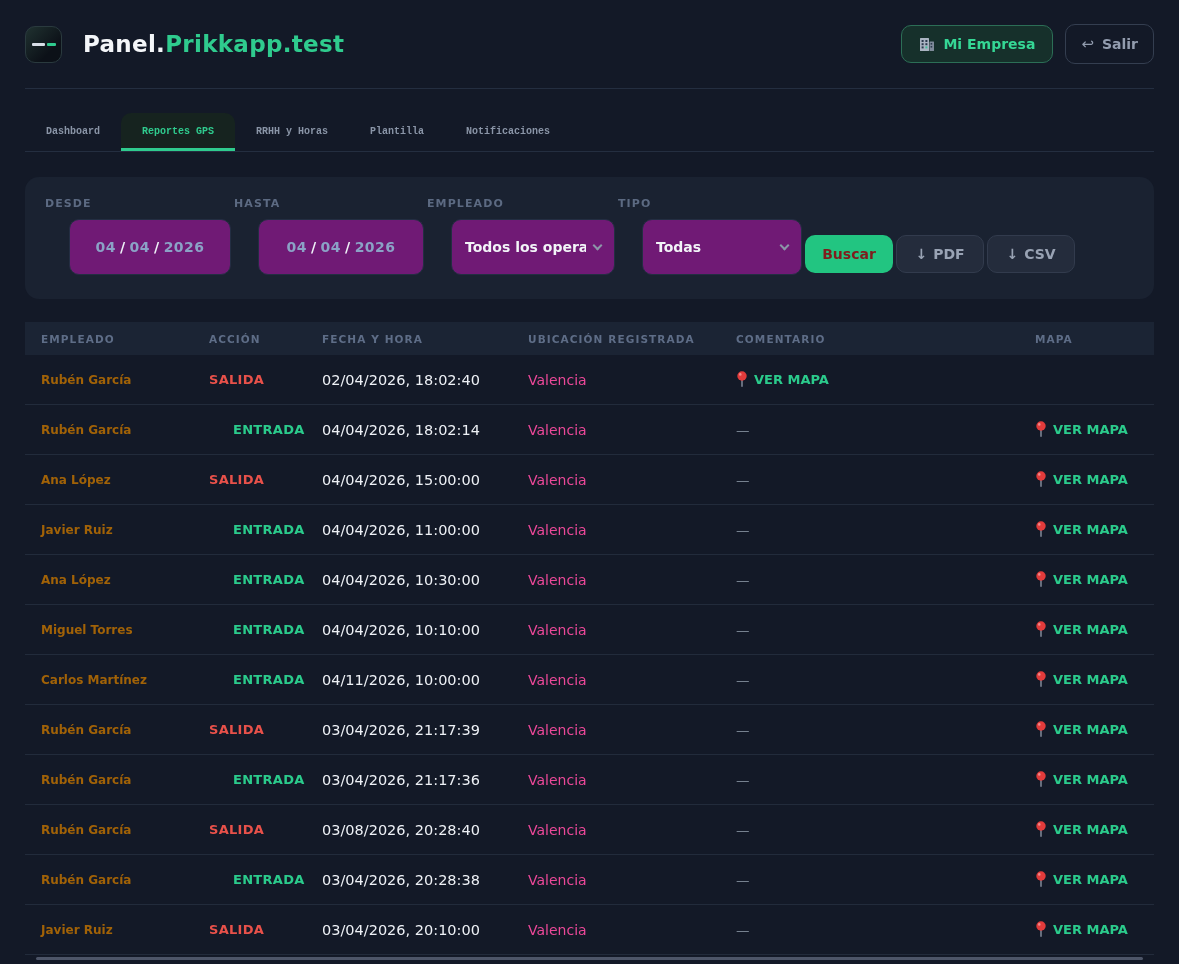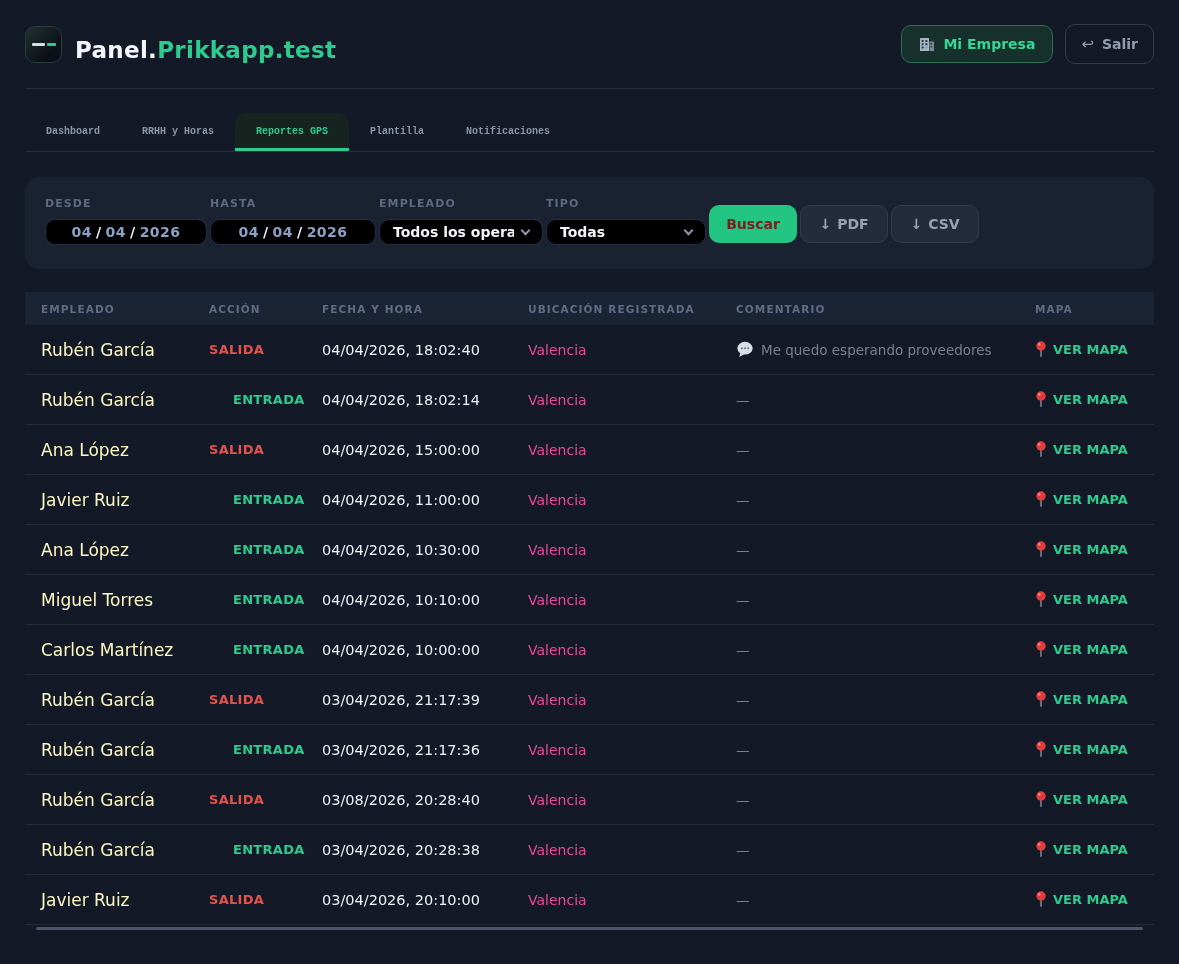--- a/index.html
+++ b/index.html
@@ -9,21 +9,21 @@
     font-family:"DejaVu Sans", sans-serif;
     background:#131927; color:#eef1f6;
   }
   .container { padding:0 25px; }
 
   
   .topbar {
     height:89px; display:flex; align-items:center; justify-content:space-between;
     border-bottom:1px solid #242e40;
   }
-  .brand { display:flex; align-items:flex-end; gap:13px; }
+  .brand { display:flex; align-items:center; gap:21px; }
   .logo {
     width:37px; height:37px; border-radius:10px;
     background:linear-gradient(135deg,#203230 0%,#0c1118 70%);
     border:1px solid #2a3a3e;
     display:flex; align-items:center; justify-content:center; gap:2px;
   }
   .logo .bar-w { width:13px; height:3px; background:#d7dde6; border-radius:1px; }
   .logo .bar-g { width:9px; height:3px; background:#2fcb8e; border-radius:1px; }
   .title { font-size:23px; font-weight:bold; letter-spacing:.3px; }
   .title .t-primary { color:#f4f6f9; }
@@ -66,23 +66,23 @@
   .filter-panel {
     margin:25px 25px 0; padding:20px 20px 24px;
     background:#1a2231; border-radius:14px;
     display:flex; gap:3px; align-items:flex-end;
   }
   .fgroup { display:flex; flex-direction:column; gap:9px; }
   .flabel {
     font-size:11px; font-weight:bold; letter-spacing:1.1px; color:#5c6a82;
   }
   .control {
-    height:26px; background:#000000; border:1px solid #232e42;
+    height:56px; background:#701a75; border:1px solid #232e42;
     border-radius:10px; display:flex; align-items:center;
-    font-size:14px; font-weight:bold; color:#f2f4f8; cursor:pointer;
+    font-size:14px; font-weight:bold; color:#f2f4f8; cursor:pointer;margin-left:24px;
   }
   .date-input { width:162px; justify-content:center; gap:4px; letter-spacing:.5px; }
   .date-input .num { color:#8ba2c6; font-weight:bold; }
   .date-input .sep { color:#eef2f8; }
   .select { justify-content:space-between; padding:0 13px; }
   .select .sel-val { overflow:hidden; white-space:nowrap; }
   .chev {
     flex:0 0 auto; width:7px; height:7px; margin-left:8px; margin-top:-4px;
     border-right:2px solid #8b96a8; border-bottom:2px solid #8b96a8;
     transform:rotate(45deg);
@@ -104,21 +104,21 @@
     height:33px; background:#1b2434;
     display:grid; grid-template-columns:168px 113px 206px 208px 299px 1fr;
     align-items:center; padding:0 16px;
     font-size:10.5px; font-weight:bold; letter-spacing:1.1px; color:#5e6d87;
   }
   .trow {
     height:50px; display:grid; grid-template-columns:168px 113px 206px 208px 299px 1fr;
     align-items:center; padding:0 16px;
     border-bottom:1px solid #222b3b;
   }
-  .c-emp  { font-size:17px; font-weight:normal; color:#fef9c3; }
+  .c-emp  { font-size:12px; font-weight:bold; color:#a16207; }
   .c-act  { font-size:13px; font-weight:bold; letter-spacing:.3px; }
   .c-act.salida  { color:#e8514a; }
   .c-act.entrada { color:#2bcb8c;margin-left:24px; }
   .c-fecha { font-size:14.5px; color:#eef1f6; }
   .c-ubi   { font-size:14px; color:#ec4899; }
   .c-com   { font-size:13.5px; color:#76818f; display:flex; align-items:center; gap:7px; }
   .c-mapa  { display:flex; align-items:center; gap:6px;
              font-size:13px; font-weight:bold; color:#2bcb8c; cursor:pointer; }
   .hscrollbar {
     height:3px; background:#4d5568; border-radius:3px;
@@ -162,22 +162,22 @@
       <button class="btn btn-logout">
         <span class="ret">↩</span>
         <span>Salir</span>
       </button>
     </div>
   </header>
 
   <div class="tabs-wrap">
     <nav class="tabs" id="tabs">
         <div class="tab">Dashboard</div>
+        <div class="tab active">Reportes GPS</div>
         <div class="tab">RRHH y Horas</div>
-        <div class="tab active">Reportes GPS</div>
         <div class="tab">Plantilla</div>
         <div class="tab">Notificaciones</div>
       </nav>
   </div>
 </div>
 
 <section class="filter-panel">
   <div class="fgroup">
     <span class="flabel">DESDE</span>
     <div class="control date-input">
@@ -230,34 +230,22 @@
       <span>ACCIÓN</span>
       <span>FECHA Y HORA</span>
       <span>UBICACIÓN REGISTRADA</span>
       <span>COMENTARIO</span>
       <span>MAPA</span>
     </div>
     <div id="tbody">
   <div class="trow">
     <span class="c-emp">Rubén García</span>
     <span class="c-act salida">SALIDA</span>
-    <span class="c-fecha">04/04/2026, 18:02:40</span>
-    <span class="c-ubi">Valencia</span>
-    <span class="c-com">
-      <span>
-        <svg width="18" height="17" viewBox="0 0 18 17">
-          <ellipse cx="9" cy="7.2" rx="7.6" ry="6.4" fill="#d9dfe8"></ellipse>
-          <path d="M4.5 11.5 L3.2 16 L8.2 13.2 Z" fill="#d9dfe8"></path>
-          <circle cx="5.9" cy="7.2" r="1" fill="#6b7687"></circle>
-          <circle cx="9" cy="7.2" r="1" fill="#6b7687"></circle>
-          <circle cx="12.1" cy="7.2" r="1" fill="#6b7687"></circle>
-        </svg>
-      </span>
-      <span>Me quedo esperando proveedores</span>
-    </span>
+    <span class="c-fecha">02/04/2026, 18:02:40</span>
+    <span class="c-ubi">Valencia</span>
     <span class="c-mapa">
       <span>
         <svg width="12" height="17" viewBox="0 0 12 17">
           <rect x="5.3" y="8" width="1.4" height="8" rx="0.7" fill="#8a93a3"></rect>
           <circle cx="6" cy="5" r="4.7" fill="#e23b3b"></circle>
           <circle cx="4.3" cy="3.4" r="1.3" fill="#f08a8a"></circle>
         </svg>
       </span>
       <span>VER MAPA</span>
     </span>
@@ -364,21 +352,21 @@
           <circle cx="4.3" cy="3.4" r="1.3" fill="#f08a8a"></circle>
         </svg>
       </span>
       <span>VER MAPA</span>
     </span>
   </div>
 
   <div class="trow">
     <span class="c-emp">Carlos Martínez</span>
     <span class="c-act entrada">ENTRADA</span>
-    <span class="c-fecha">04/04/2026, 10:00:00</span>
+    <span class="c-fecha">04/11/2026, 10:00:00</span>
     <span class="c-ubi">Valencia</span>
     <span class="c-com">
 
       <span>—</span>
     </span>
     <span class="c-mapa">
       <span>
         <svg width="12" height="17" viewBox="0 0 12 17">
           <rect x="5.3" y="8" width="1.4" height="8" rx="0.7" fill="#8a93a3"></rect>
           <circle cx="6" cy="5" r="4.7" fill="#e23b3b"></circle>

